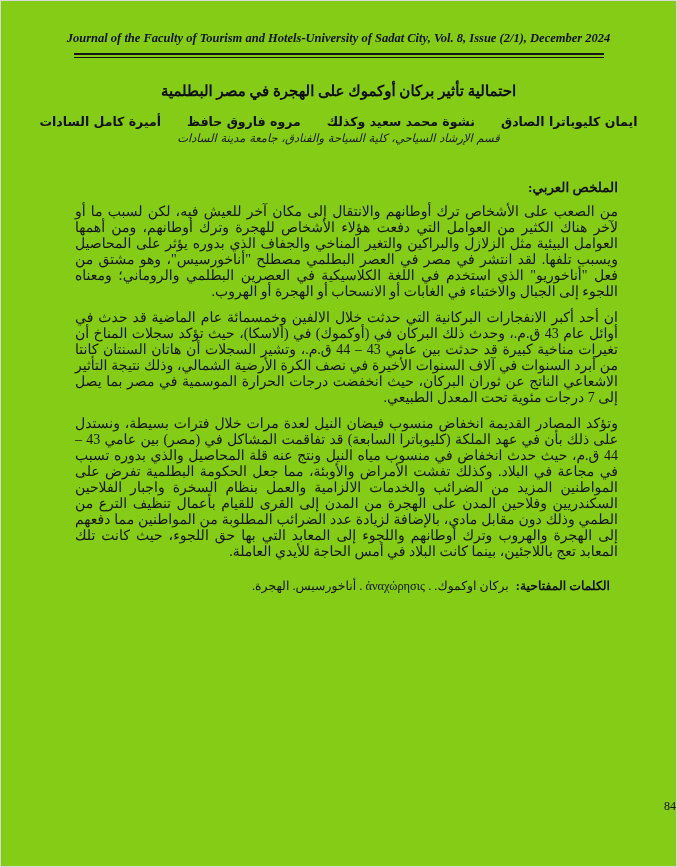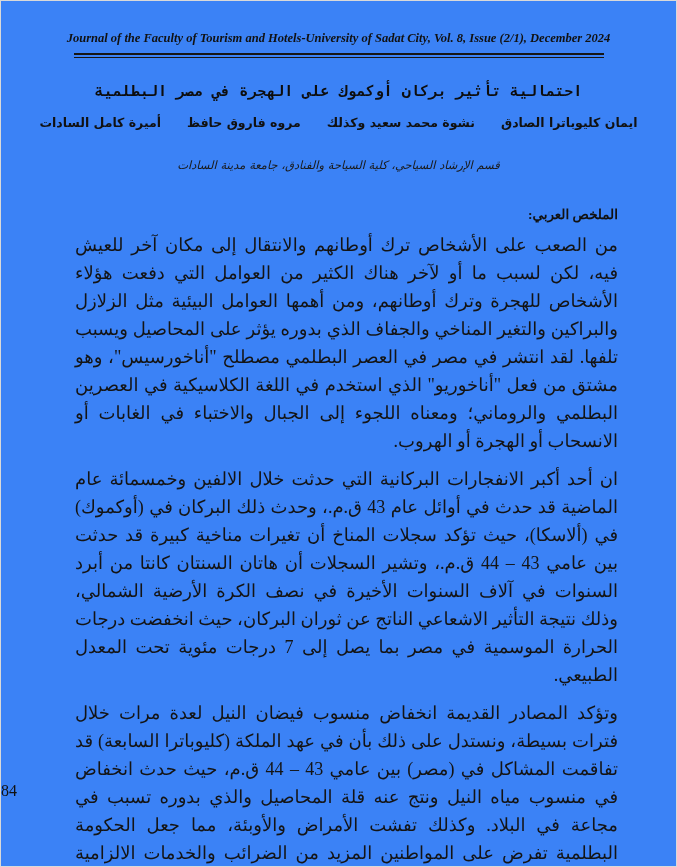--- a/index.html
+++ b/index.html
@@ -1,21 +1,21 @@
 <!DOCTYPE html>
 <html lang="ar"><head>
 <meta charset="utf-8">
 <style>
   html, body { margin: 0; padding: 0; background: #e8e8e8; }
   .page {
     position: relative;
     width: 677px;
     height: 867px;
     margin: 0 auto;
-    background: #3b82f6;
+    background: #84cc16;
     box-sizing: border-box;
     padding: 30px 58px 0 58px;
     border: 1px solid #d9d9d9;
     overflow: hidden;
     color: #111111;
   }
   
   .journal-line {
     font-family: "Liberation Serif", "DejaVu Serif", serif;
     font-style: italic;
@@ -28,79 +28,79 @@
   .double-rule {
     width: 530px;
     height: 2px;
     margin: 7px auto 0 auto;
     border-top: 2px solid #161616;
     border-bottom: 1px solid #161616;
   }
   
   .title-block { direction: rtl; text-align: center; }
   .paper-title {
-    font-family: Liberation Mono, monospace;
+    font-family: Liberation Serif, serif;
     font-weight: bold;
     font-size: 15px;
     margin: 24px 0 0 0;
     color: #0d0d0d;
   }
   .authors-row {
     display: flex;
     direction: rtl;
     justify-content: center;
     gap: 26px;
     margin-top: 14px;
     font-family: "DejaVu Sans", sans-serif;
     font-weight: bold;
     font-size: 12.5px;
     white-space: nowrap;
   }
   .affiliation {
-    margin-top: 28px;
+    margin-top: 2px;
     font-family: "DejaVu Sans", sans-serif;
     font-style: italic;
     font-size: 11.5px;
     color: #1a1a1a;
   }
   
   .abstract {
     direction: rtl;
     margin-top: 34px;
     font-family: Liberation Serif, serif;
   }
   .abstract-heading {
     font-size: 13.5px;
     font-weight: bold;
     text-align: right;
     margin: 0 0 8px 0;
   }
   .abstract p.body-par {
-    font-size: 18px;
-    line-height: 28px;
+    font-size: 14px;
+    line-height: 16px;
     text-align: justify;
     margin: 0 0 10px 16px;
     color: #141414;
   }
   .keywords {
     font-size: 12.4px;
     line-height: 20.6px;
     text-align: right;
     margin: 16px 8px 0 0;
   }
   .keywords .kw-label { font-weight: bold; margin-inline-end: 4px; }
   
   .page-number {
     position: absolute;
-    bottom: 66px;
+    bottom: 52px;
     left: 0;
     right: 0;
-    text-align: left;
+    text-align: right;
     font-family: "Liberation Serif", "DejaVu Serif", serif;
-    font-size: 16px;
+    font-size: 12px;
     color: #111111;
   }
 </style>
 </head>
 <body>
 
 <div class="page">
 
   <header>
     <div class="journal-line">Journal of the Faculty of Tourism and Hotels-University of Sadat City, Vol. 8, Issue (2/1), December 2024</div>

